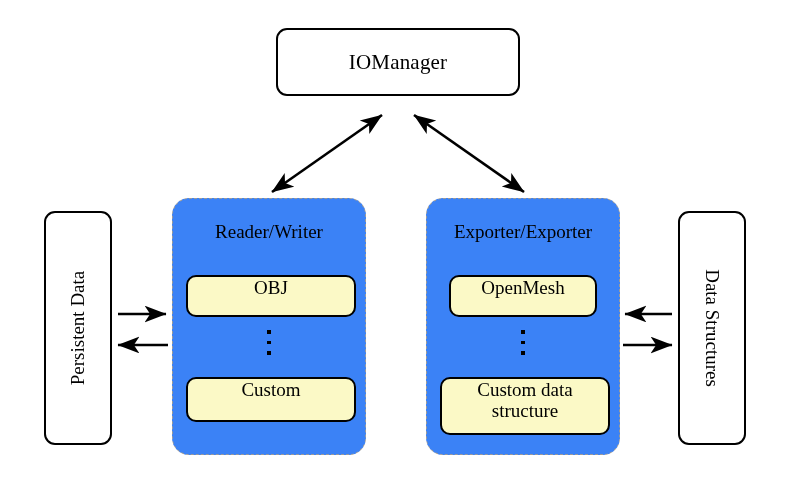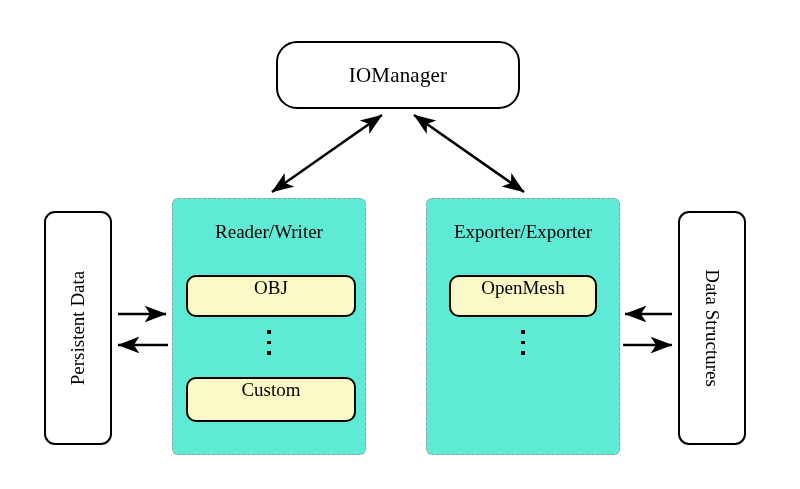--- a/index.html
+++ b/index.html
@@ -29,35 +29,34 @@
 
   .hardbox {
     border: 2.6px solid #000000;
     border-radius: 11px;
     background: #ffffff;
   }
 
   
   #io-manager {
     left: 276px;
-    top: 41px;
+    top: 28px;
     width: 244px;
     height: 68px;
     font-size: 21px;
     letter-spacing: 0.2px;
-    border-radius: 21px;
   }
 
   
   .group {
     position: absolute;
     box-sizing: border-box;
     border: 1.6px dashed #9a9a9a;
-    border-radius: 6px;
-    background: #5eead4;
+    border-radius: 17px;
+    background: #3b82f6;
   }
   #group-readerwriter {
     left: 172px;
     top: 198px;
     width: 194px;
     height: 257px;
   }
   #group-importerexporter {
     left: 426px;
     top: 198px;
@@ -212,20 +211,26 @@
     <div class="plugin" id="plugin-openmesh">
       <span>OpenMesh</span>
     </div>
 
     <div class="vdots">
       <i></i>
       <i></i>
       <i></i>
     </div>
 
+    <div class="plugin" id="plugin-custom-ds">
+      <span>
+        <span>Custom data</span><br>
+        <span>structure</span>
+      </span>
+    </div>
   </div>
 
   <div class="sidebox" id="box-persistent-data">
     <span class="vlabel ccw">Persistent Data</span>
   </div>
 
   <div class="sidebox" id="box-data-structures">
     <span class="vlabel cw">Data Structures</span>
   </div>
 

